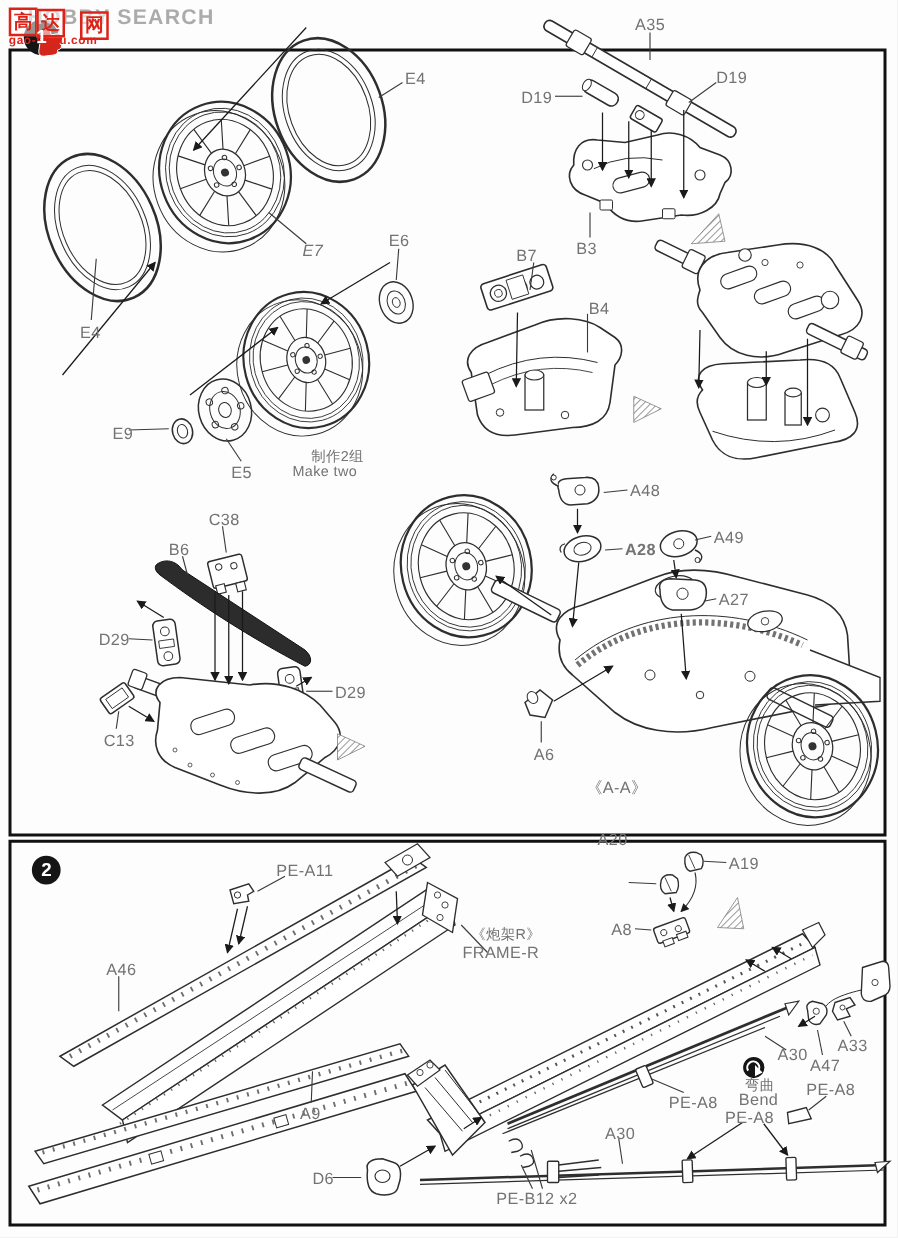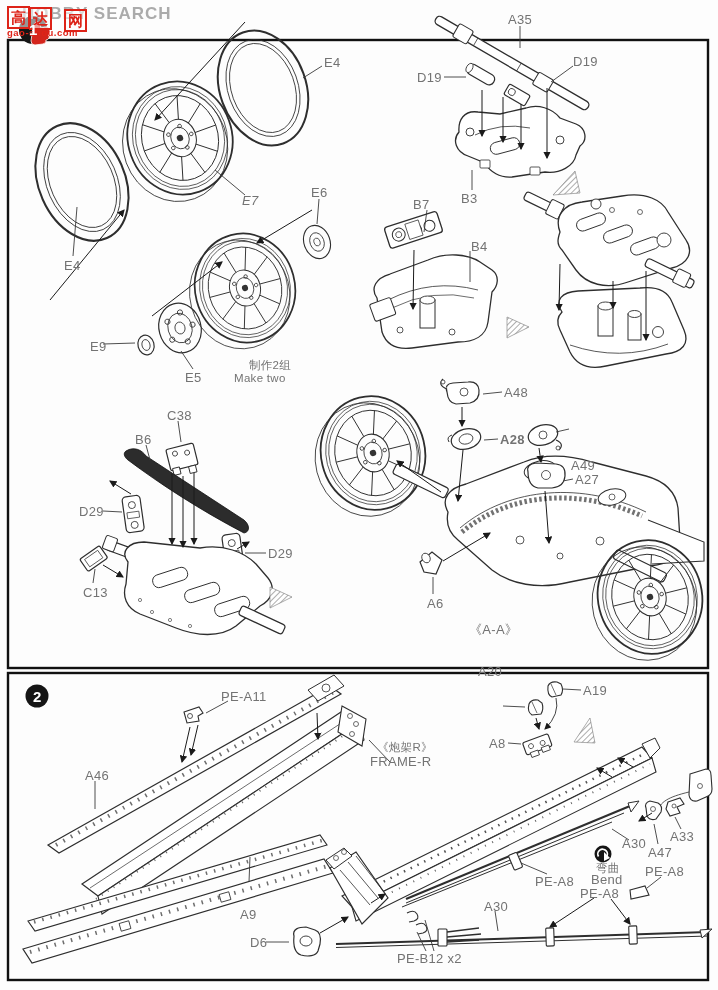--- a/index.html
+++ b/index.html
@@ -464,35 +464,35 @@
 <div class="lbl sm" style="left:237px;top:358px;margin-left:12px;">制作2组</div>
 <div class="lbl sm" style="left:234px;top:372px;">Make two</div>
 <div class="lbl" style="left:508px;top:12px;">A35</div>
 <div class="lbl" style="left:417px;top:70px;">D19</div>
 <div class="lbl" style="left:573px;top:54px;">D19</div>
 <div class="lbl" style="left:461px;top:191px;">B3</div>
 <div class="lbl" style="left:413px;top:197px;">B7</div>
 <div class="lbl" style="left:461px;top:239px;margin-left:10px;">B4</div>
 <div class="lbl" style="left:504px;top:385px;">A48</div>
 <div class="lbl" style="left:500px;top:432px;font-weight:bold;">A28</div>
-<div class="lbl" style="left:571px;top:422px;margin-top:36px;">A49</div>
+<div class="lbl" style="left:571px;top:422px;">A49</div>
 <div class="lbl" style="left:575px;top:472px;">A27</div>
 <div class="lbl" style="left:427px;top:596px;">A6</div>
 <div class="lbl" style="left:469px;top:621px;">《A-A》</div>
 <div class="lbl" style="left:167px;top:408px;">C38</div>
 <div class="lbl" style="left:135px;top:432px;">B6</div>
 <div class="lbl" style="left:79px;top:504px;">D29</div>
 <div class="lbl" style="left:268px;top:546px;">D29</div>
 <div class="lbl" style="left:83px;top:585px;">C13</div>
 
 <div class="lbl" style="left:221px;top:689px;text-align:center;">PE-A11</div>
 <div class="lbl" style="left:85px;top:768px;">A46</div>
 <div class="lbl sm" style="left:377px;top:740px;">《炮架R》</div>
 <div class="lbl" style="left:370px;top:754px;">FRAME-R</div>
-<div class="lbl" style="left:240px;top:883px;margin-top:24px;">A9</div>
+<div class="lbl" style="left:240px;top:883px;">A9</div>
 <div class="lbl" style="left:250px;top:935px;">D6</div>
 <div class="lbl" style="left:583px;top:683px;">A19</div>
 <div class="lbl" style="left:478px;top:664px;">A20</div>
 <div class="lbl" style="left:489px;top:736px;">A8</div>
 <div class="lbl" style="left:670px;top:829px;">A33</div>
 <div class="lbl" style="left:648px;top:845px;text-align:right;">A47</div>
 <div class="lbl" style="left:622px;top:836px;">A30</div>
 <div class="lbl sm" style="left:596px;top:861px;">弯曲</div>
 <div class="lbl" style="left:591px;top:872px;">Bend</div>
 <div class="lbl" style="left:535px;top:874px;">PE-A8</div>

